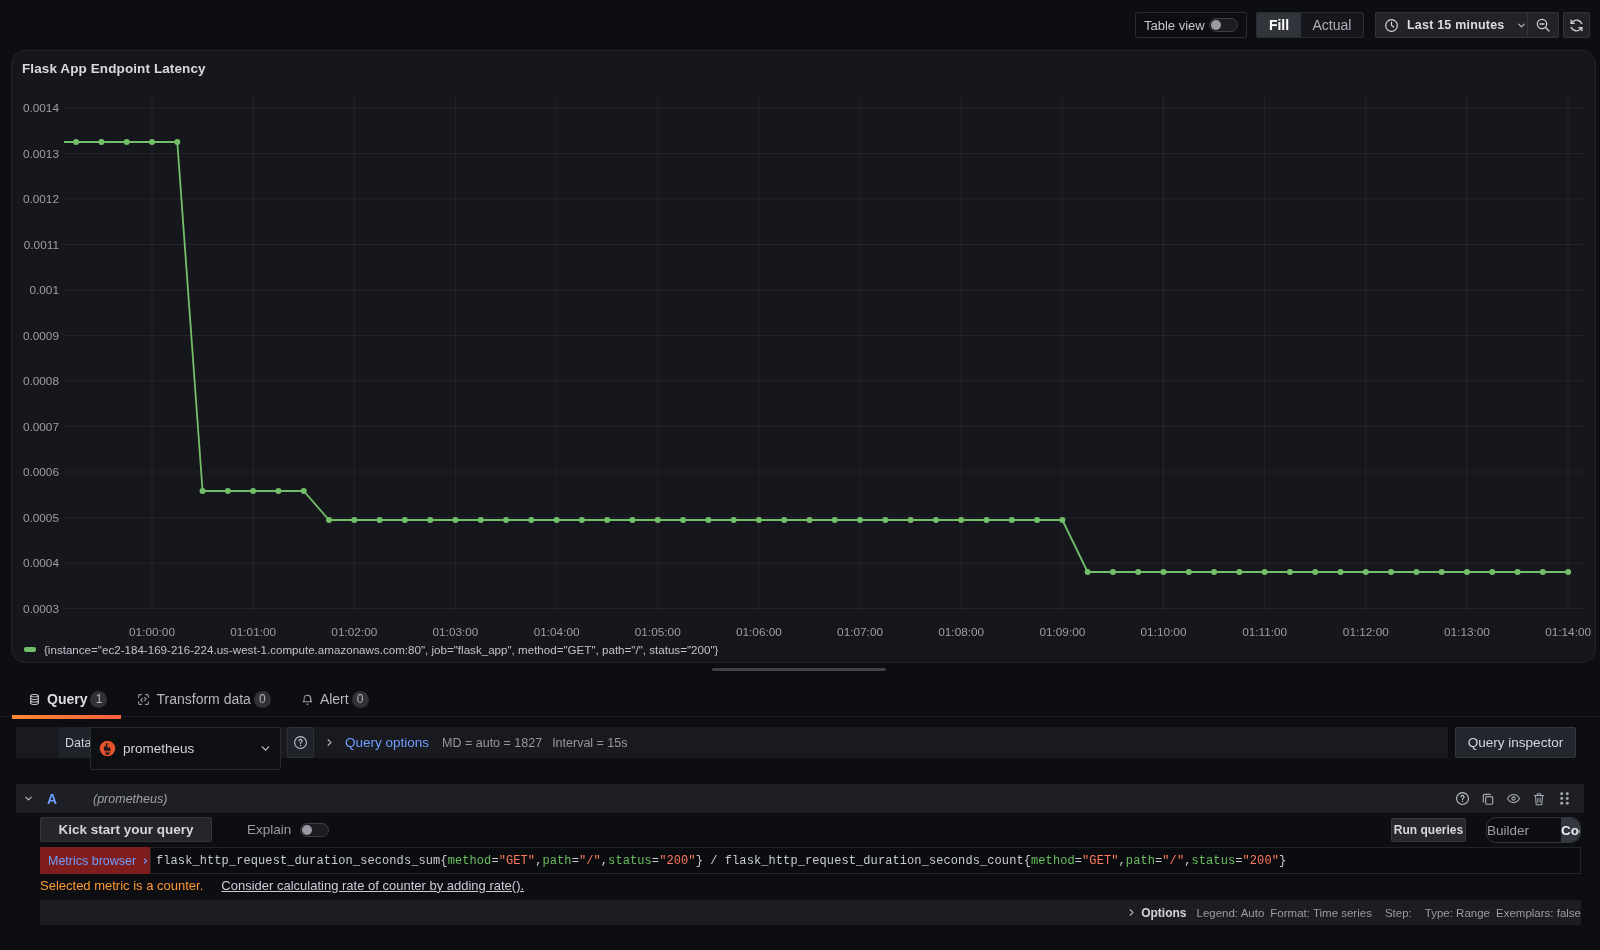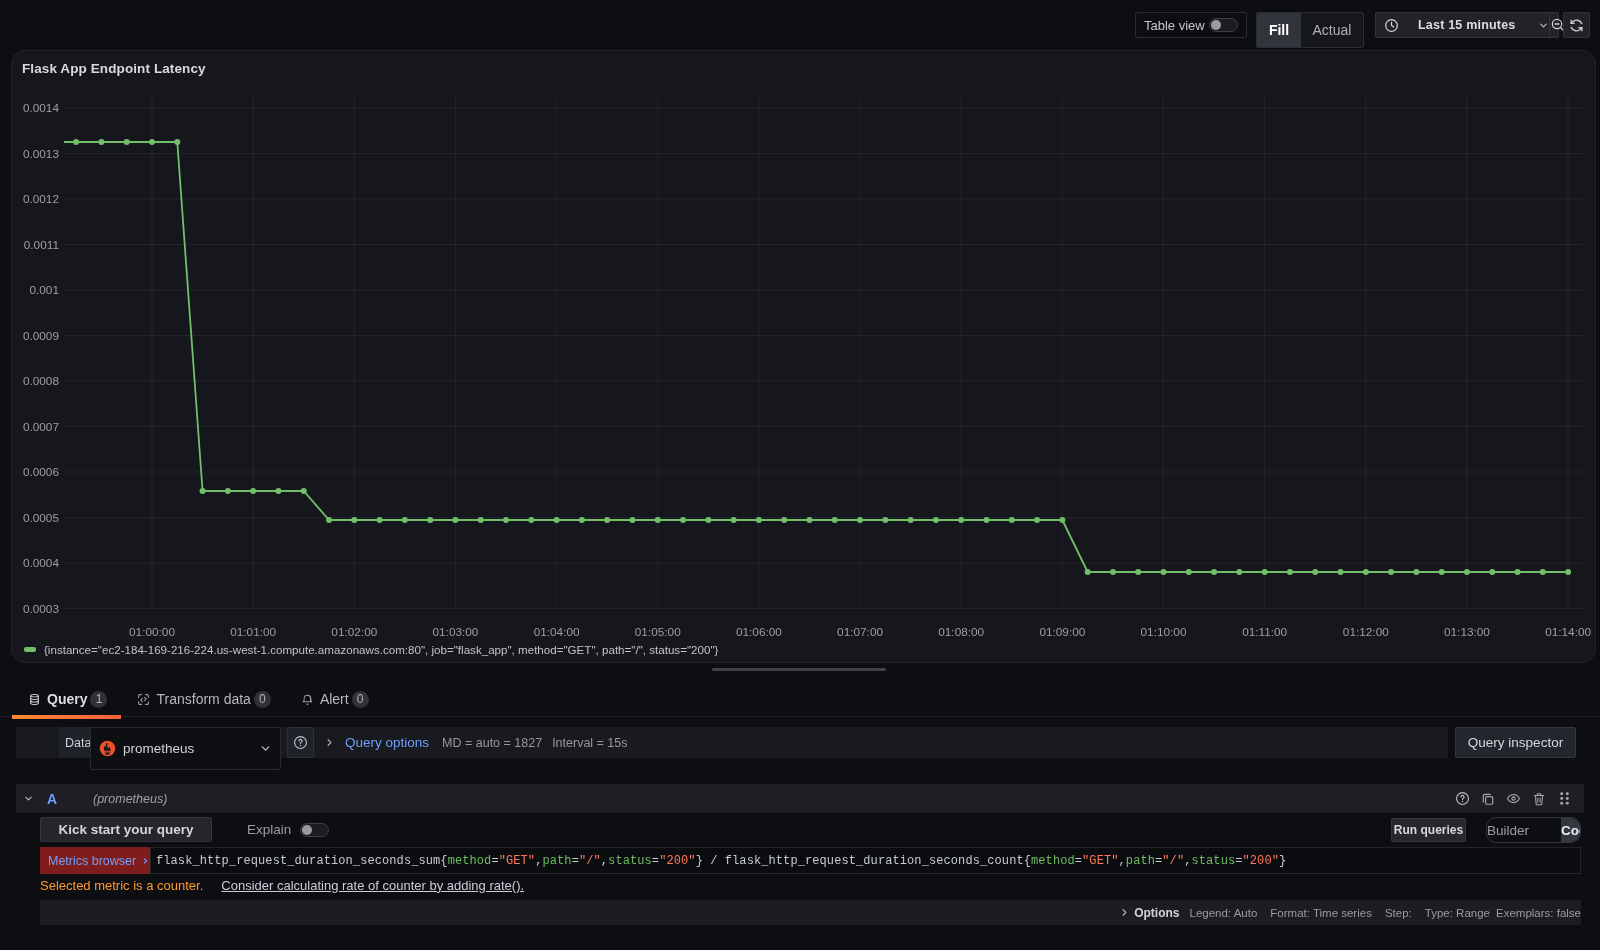--- a/index.html
+++ b/index.html
@@ -5,26 +5,26 @@
   * { margin:0; padding:0; box-sizing:border-box; }
   html,body { width:1600px; height:950px; background:#0d0e12; font-family:"Liberation Sans",sans-serif; overflow:hidden; position:relative; white-space:nowrap; }
   .abs { position:absolute; }
   .flex { display:flex; align-items:center; }
 
   
   .tv-group { left:1135px; top:12px; width:112px; height:26px; border:1px solid #2b2c33; border-radius:2px; padding:0 8px; justify-content:space-between; }
   .tv-group .lbl { font-size:13px; color:#c5c6ce; }
   .toggle { width:29px; height:14px; background:#1c1d23; border:1px solid #3c3d45; border-radius:8px; position:relative; }
   .toggle::after { content:""; position:absolute; left:1px; top:1px; width:10px; height:10px; border-radius:50%; background:#9a9ba3; }
-  .fa-group { left:1256px; top:12px; width:108px; height:36px; border:1px solid #2b2c33; border-radius:2px; background:#16171d; overflow:hidden; }
+  .fa-group { left:1256px; top:12px; width:108px; height:26px; border:1px solid #2b2c33; border-radius:2px; background:#16171d; overflow:hidden; }
   .fa-group .seg { height:100%; display:flex; align-items:center; justify-content:center; font-size:14px; }
   .seg-fill { width:44px; background:#32343c; color:#fff; font-weight:700; }
   .seg-actual { flex:1; color:#aeafb8; }
   .time-group { left:1375px; top:12px; width:184px; height:26px; background:#212329; border:1px solid #33343b; border-radius:2px; }
-  .time-main { flex:1; height:100%; display:flex; align-items:center; padding-left:8px; gap:19px; border-right:1px solid #33343b; }
+  .time-main { flex:1; height:100%; display:flex; align-items:center; padding-left:8px; gap:8px; border-right:1px solid #33343b; }
   .time-main .txt { font-size:12.5px; font-weight:700; color:#dcdde2; letter-spacing:.2px; }
   .time-zoom { width:32px; height:100%; display:flex; align-items:center; justify-content:center; }
   .refresh-btn { left:1563px; top:12px; width:27px; height:26px; background:#212329; border:1px solid #33343b; border-radius:2px; display:flex; align-items:center; justify-content:center; }
 
   
   .panel { left:11px; top:50px; width:1585px; height:613px; background:#16171d; border:1px solid #232429; border-radius:14px; }
   .panel-title { position:absolute; left:10px; top:10px; font-size:13.5px; font-weight:700; color:#d8d9df; letter-spacing:.1px; }
   .chart { position:absolute; left:0; top:0; }
   .legend { position:absolute; left:12px; top:592px; display:flex; align-items:center; }
   .legend .mark { width:12px; height:5px; border-radius:2px; background:#73bf69; margin-right:8px; }
@@ -391,18 +391,18 @@
     <span class="l">Consider calculating rate of counter by adding rate().</span>
   </div>
 
   <div class="abs opt-row">
     <span class="chev">
       <svg width="11" height="11" viewBox="0 0 24 24" fill="none" stroke="#a8a9b1" stroke-width="2.6" stroke-linecap="round" stroke-linejoin="round">
         <path d="m9 6 6 6-6 6"></path>
       </svg>
     </span>
     <span class="ttl">Options</span>
-    <span class="s" style="margin-right:13px">Legend: Auto</span>
+    <span class="s" style="margin-right:6px">Legend: Auto</span>
     <span class="s" style="margin-right:13px">Format: Time series</span>
     <span class="s" style="margin-right:13px">Step:</span>
     <span class="s" style="margin-right:6px">Type: Range</span>
     <span class="s" style="margin-right:0px">Exemplars: false</span>
   </div>
 
 </body></html>

